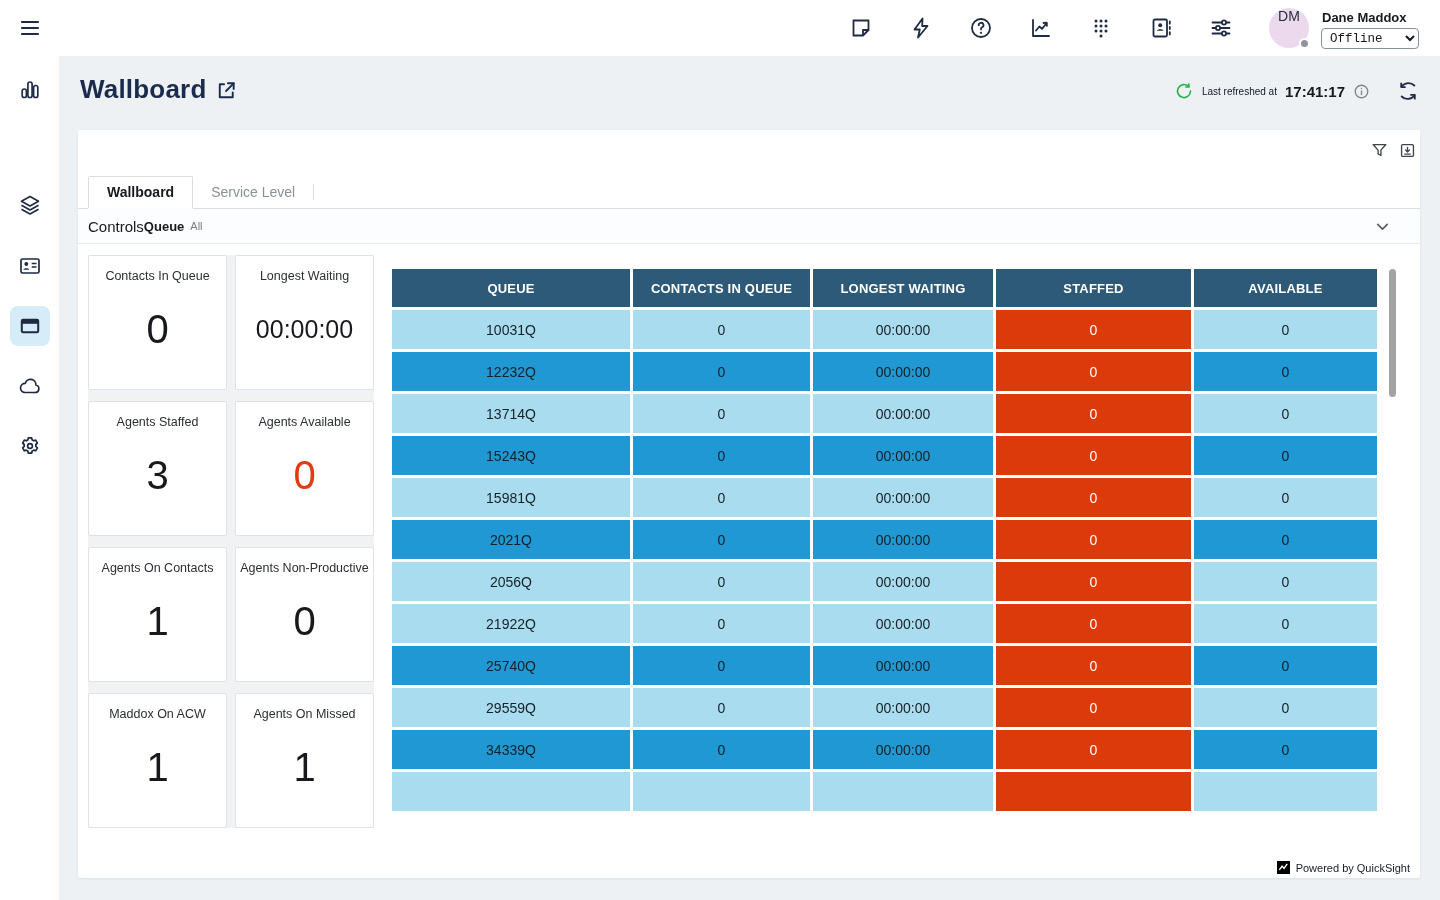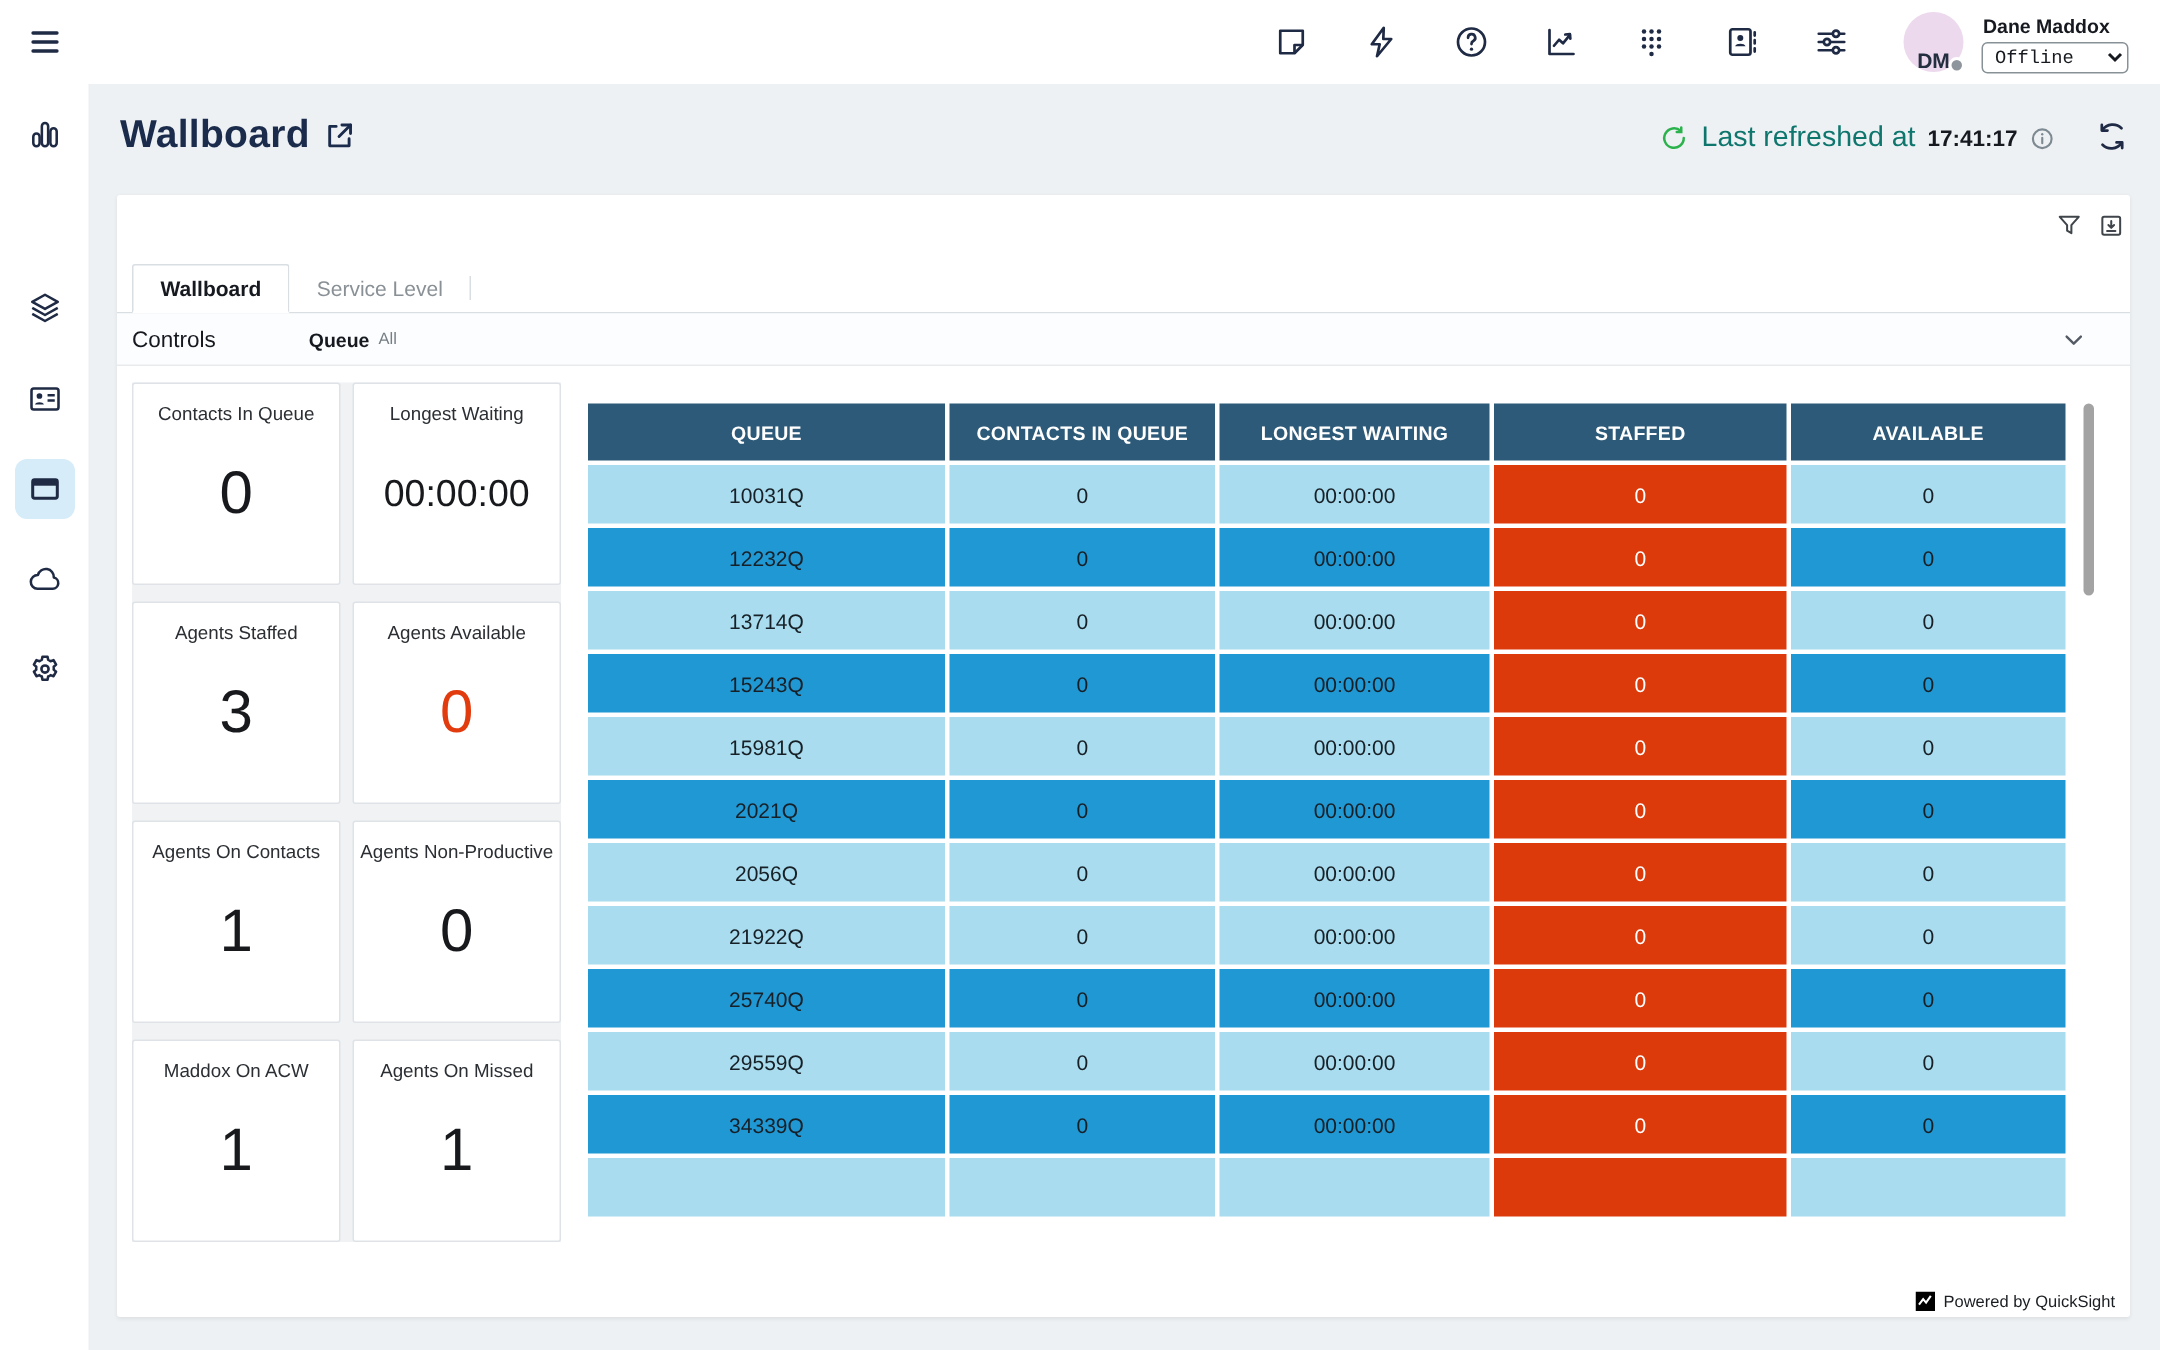--- a/index.html
+++ b/index.html
@@ -11,64 +11,64 @@
     color:#16191f;
   }
   svg { display:block; }
 
   
   .topbar { position:absolute; left:0; top:0; width:1440px; height:56px; background:#fff; z-index:6; }
   .hamburger { position:absolute; left:18px; top:16px; width:24px; height:24px; color:#1f2a44; cursor:pointer; }
   .top-icons { position:absolute; left:849px; top:16px; display:flex; gap:36px; }
   .top-icon { width:24px; height:24px; color:#1f2a44; cursor:pointer; }
   .avatar { position:absolute; left:1269px; top:8px; width:40px; height:40px; border-radius:50%;
-            background:#edd9ed; display:flex; align-items:flex-end; justify-content:center;
-            font-size:14px; font-weight:700; color:#232f3e; cursor:pointer; }
+            background:#edd9ed; display:flex; align-items:flex-start; justify-content:center;
+            font-size:14px; font-weight:400; color:#232f3e; cursor:pointer; }
   .status-dot { position:absolute; left:1299px; top:38px; width:11px; height:11px; border-radius:50%;
             background:#8f959c; border:2px solid #fff; }
   .user-name { position:absolute; left:1322px; top:10px; font-size:13px; font-weight:700; color:#16191f; }
   .status-select { position:absolute; left:1321px; top:28px; width:98px; height:21px;
             font-family:Liberation Mono, monospace; font-size:12.5px; color:#16191f;
             border:1px solid #879196; border-radius:4px; background:#fff; padding-left:4px; }
 
   
   .sidebar { position:absolute; left:0; top:56px; width:60px; height:844px; background:#fff;
             border-right:1px solid #eceff2; z-index:5; }
   .side-icon { position:absolute; left:18px; width:24px; height:24px; color:#1f2a44; cursor:pointer; }
   .side-active { position:absolute; left:10px; top:250px; width:40px; height:40px; border-radius:8px;
             background:#d6ecf8; display:flex; align-items:center; justify-content:center; cursor:pointer; }
   .side-active .inner { width:24px; height:24px; color:#1f2a44; }
 
   
   .page-title { position:absolute; left:80px; top:74px; font-size:26px; font-weight:700; color:#1b2b4b; letter-spacing:.2px; }
   .ext-link { position:absolute; left:215px; top:79px; width:23px; height:23px; color:#1b2b4b; cursor:pointer; }
   .refresh-group { position:absolute; top:81px; right:70px; display:flex; align-items:center; gap:8px; }
   .timer-icon { width:20px; height:20px; color:#2bb24c; }
-  .refresh-label { font-size:19px; color:#0f766e; }
+  .refresh-label { font-size:10px; color:#0f172a; }
   .refresh-time { font-size:15px; font-weight:700; color:#16191f; }
   .info-icon { width:17px; height:17px; color:#7d8a92; cursor:pointer; }
   .refresh-btn { position:absolute; top:80px; right:21px; width:22px; height:22px; color:#1f2a44; cursor:pointer; }
 
   
   .panel { position:absolute; left:78px; top:130px; width:1342px; height:748px; background:#fff;
            border-radius:2px; box-shadow:0 1px 3px rgba(0,0,0,.07); }
   .funnel-icon { position:absolute; left:1292px; top:11px; width:19px; height:19px; color:#3f454a; cursor:pointer; }
   .export-icon { position:absolute; left:1320px; top:11px; width:19px; height:19px; color:#3f454a; cursor:pointer; }
 
   .tabbar { position:absolute; left:0; top:46px; width:100%; height:33px; border-bottom:1px solid #d9dee3;
             display:flex; align-items:flex-end; padding-left:10px; }
   .tab { height:33px; display:flex; align-items:center; padding:0 18px; font-size:14px; cursor:pointer; }
   .tab.active { background:#fff; border:1px solid #d9dee3; border-bottom:2px solid #fff; margin-bottom:-1px;
             font-weight:700; color:#16191f; border-radius:2px 2px 0 0; }
   .tab.inactive { color:#8a9196;text-align:center; }
   .tab-divider { width:1px; height:16px; background:#d9dee3; margin-bottom:8px; }
 
   .controls-row { position:absolute; left:0; top:79px; width:100%; height:35px; background:#fcfdfe;
             border-bottom:1px solid #e8ebee; display:flex; align-items:center; padding-left:10px; }
-  .controls-label { font-size:15px; color:#16191f; margin-right:62px; }
+  .controls-label { font-size:15px; color:#16191f; }
   .filter-name { font-size:13px; font-weight:700; color:#16191f; }
   .filter-value { font-size:11px; color:#767f85; margin-left:6px; }
   .controls-chevron { position:absolute; right:28px; top:8px; width:19px; height:19px; color:#545b64; cursor:pointer; }
 
   
   .kpi-grid { position:absolute; left:10px; top:125px; width:286px; background:#f0f2f4;
             display:grid; grid-template-columns:139px 139px; gap:11px 8px; }
   .kpi-card { width:139px; height:135px; background:#fff; border:1px solid #dfe3e8; border-radius:2px;
             display:flex; flex-direction:column; align-items:center; }
   .kpi-label { margin-top:13px; font-size:12.5px; color:#2b2f33; white-space:nowrap; }

